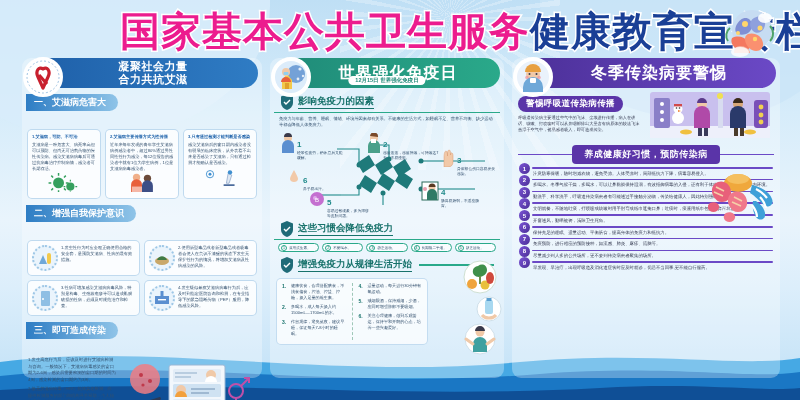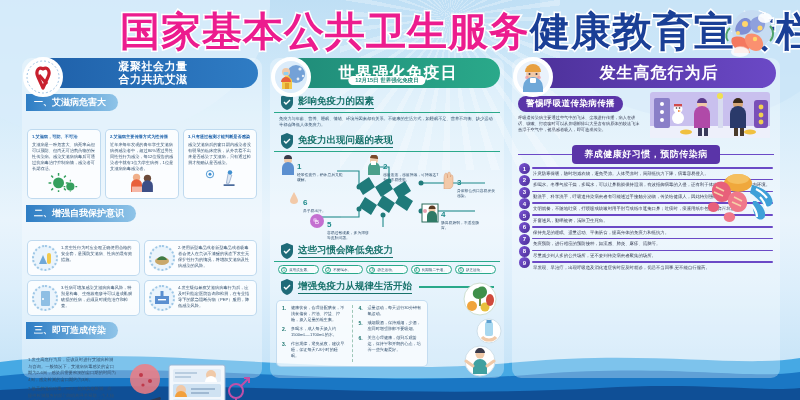--- a/index.html
+++ b/index.html
@@ -326,27 +326,20 @@
     <svg class="sh" viewBox="0 0 14 16">
       <path d="M7 0l6 2.5v6C13 12.5 10 15 7 16 4 15 1 12.5 1 8.5v-6z" fill="#1f6b78"></path>
       <path d="M4 8l2 2 4-4" stroke="#fff" stroke-width="1.4" fill="none"></path>
     </svg>
     <span class="sht">影响免疫力的因素</span>
   </div>
   <div class="mid-para">免疫力与年龄、营养、睡眠、情绪、环境等因素都有关系。不健康的生活方式，如睡眠不足、营养不均衡、缺少运动等都会降低人体免疫力。</div>
 
   <div style="height:5px"></div>
 
-  <div class="shield-head">
-    <svg class="sh" viewBox="0 0 14 16">
-      <path d="M7 0l6 2.5v6C13 12.5 10 15 7 16 4 15 1 12.5 1 8.5v-6z" fill="#1f6b78"></path>
-      <path d="M4 8l2 2 4-4" stroke="#fff" stroke-width="1.4" fill="none"></path>
-    </svg>
-    <span class="sht">免疫力出现问题的表现</span>
-  </div>
 
   <div style="position:relative;height:88px;margin:0 5px;">
     <svg viewBox="0 0 224 88" style="position:absolute;inset:0;width:100%;height:100%">
       <g fill="#1f7a7a">
         <path d="M82 30l12-8 6 10 12-8 6 10 12-8 6 10-12 8-6-10-12 8-6-10-12 8z"></path>
         <path d="M84 52l12 8 6-10 12 8 6-10 12 8 6-10-12-8-6 10-12-8-6 10-12-8z"></path>
       </g>
       <g stroke="#1f8a8a" stroke-width="1.1" fill="none">
         <path d="M62 16h22v16"></path>
           <path d="M100 12h14v14"></path>
@@ -535,21 +528,21 @@
         <circle cx="17" cy="14" r="7" fill="#f0c9a8"></circle>
         <path d="M9 12a8 8 0 0116 0z" fill="#e8a040"></path>
         <circle cx="13.5" cy="14" r="1" fill="#3a3a4a"></circle>
           <circle cx="20.5" cy="14" r="1" fill="#3a3a4a"></circle>
         <circle cx="11" cy="17.5" r="1.8" fill="#f0909a" opacity=".7"></circle>
           <circle cx="23" cy="17.5" r="1.8" fill="#f0909a" opacity=".7"></circle>
         <path d="M7 32v-5a10 10 0 0120 0v5z" fill="#6fa8d8"></path>
         <rect x="14" y="18" width="6" height="5" rx="1" fill="#fff"></rect>
       </svg>
     </span>
-    <div class="hdr-title1">发生高危行为后</div>
+    <div class="hdr-title1">冬季传染病要警惕</div>
   </div>
 
   <div style="height:4px"></div>
 
   <div style="display:flex;gap:4px;padding:0 6px">
     <div style="flex:0 0 124px">
       <div style="display:inline-block;background:#5a34a8;color:#fff;font-size:8.5px;font-weight:bold;padding:2px 8px;border-radius:8px;letter-spacing:.4px">警惕呼吸道传染病传播</div>
       <div style="font-size:4.2px;color:#33384f;line-height:6px;margin-top:3px">呼吸道传染病主要通过空气中的飞沫、尘埃进行传播，病人在讲话、咳嗽、打喷嚏时可以从鼻咽部排出大量含有病原体的较速飞沫悬浮于空气中，被易感者吸入，即可造成传染。</div>
     </div>
     <svg style="flex:1;height:46px" viewBox="0 0 120 46">

